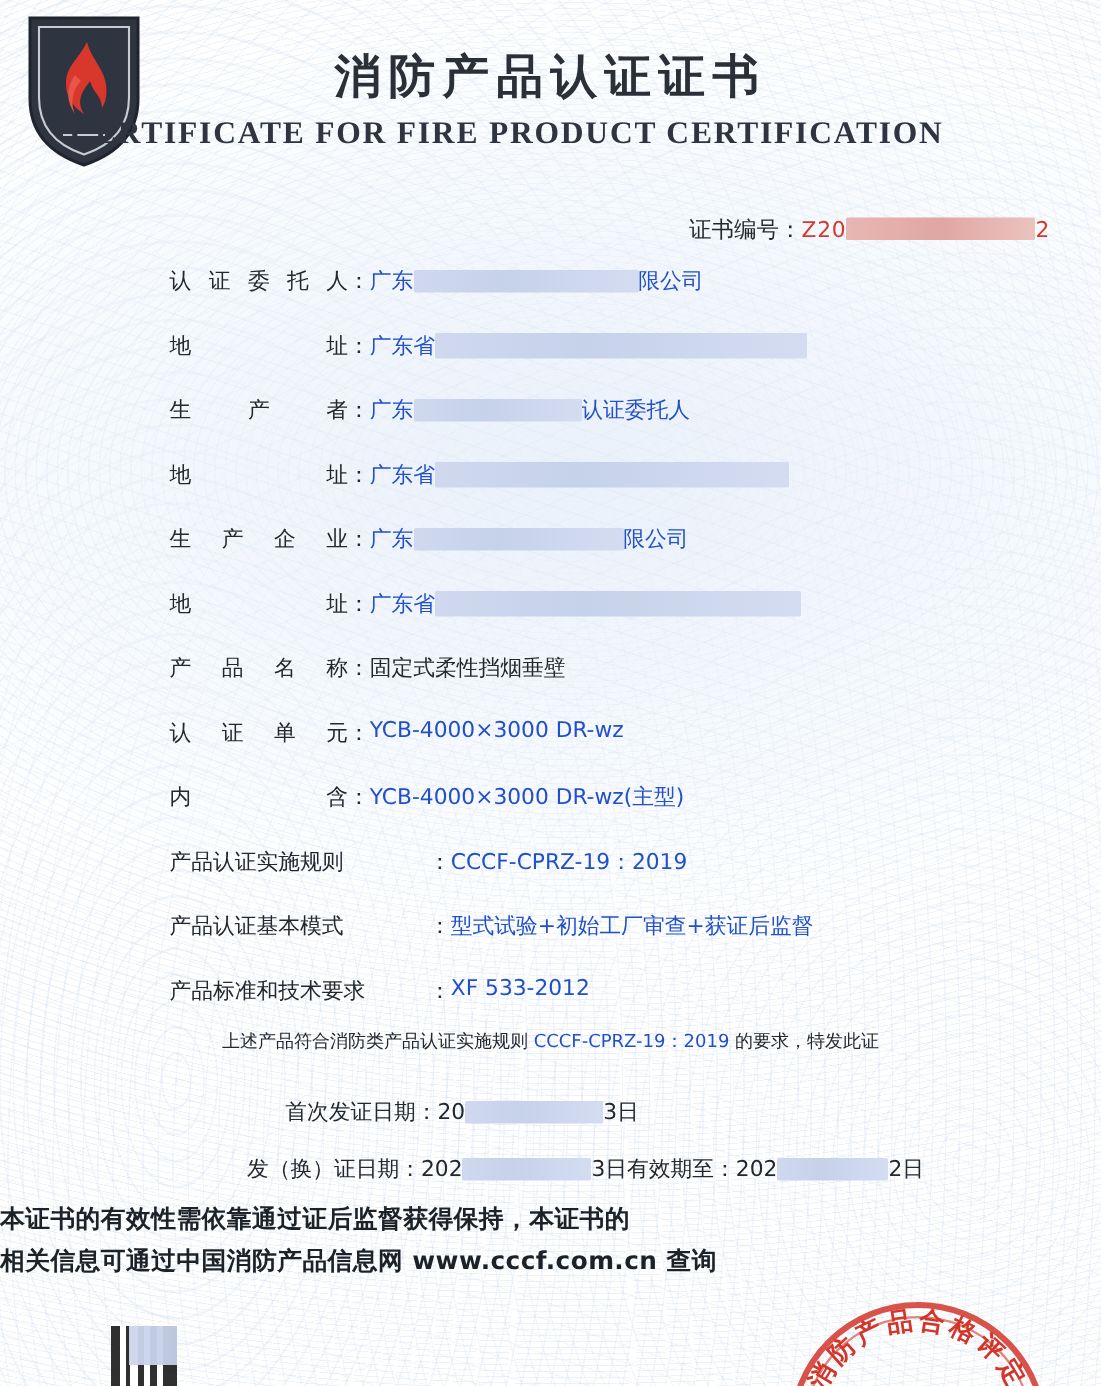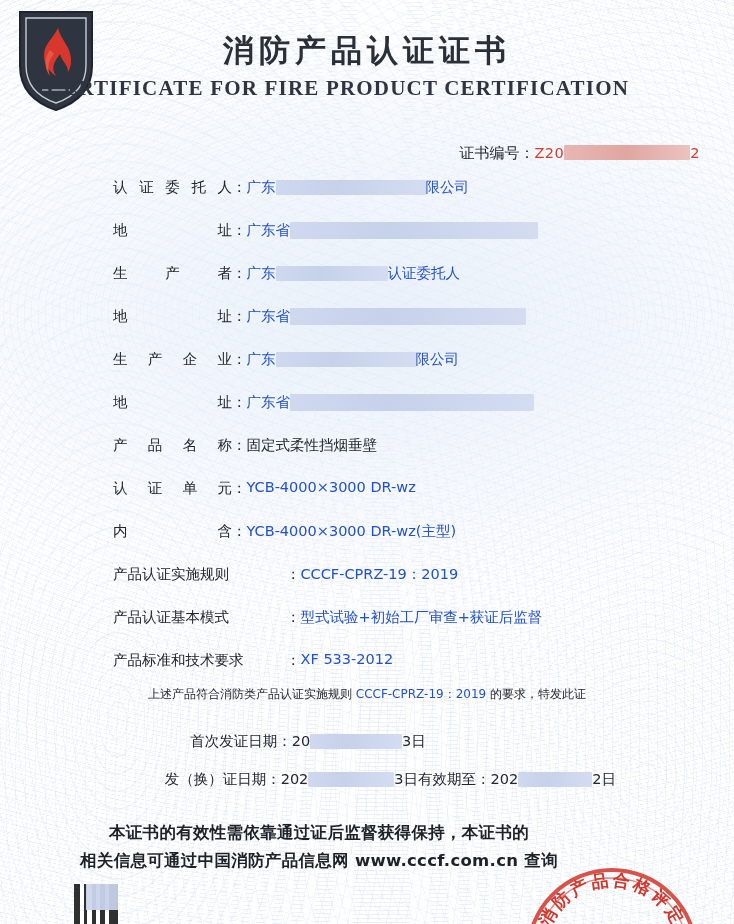--- a/index.html
+++ b/index.html
@@ -168,27 +168,26 @@
     font-size: 14.5px;
     color: #23272e;
   }
   .dateline.first { top: 732px; }
   .dateline.second { top: 770px; text-align: right; }
 
   .footer {
     position: absolute;
     left: 0;
     width: 638px;
-    text-align: center;
+    text-align: left;
     font-family: "DejaVu Sans", sans-serif;
     font-size: 16.5px;
     font-weight: bold;
     color: #1d2128;
     letter-spacing: 0.3px;
-    margin-top: 20px;
   }
   .footer.l1 { top: 802px; }
   .footer.l2 { top: 830px; }
 
   
   .qr {
     position: absolute;
     left: 74px;
     top: 884px;
     width: 44px;

